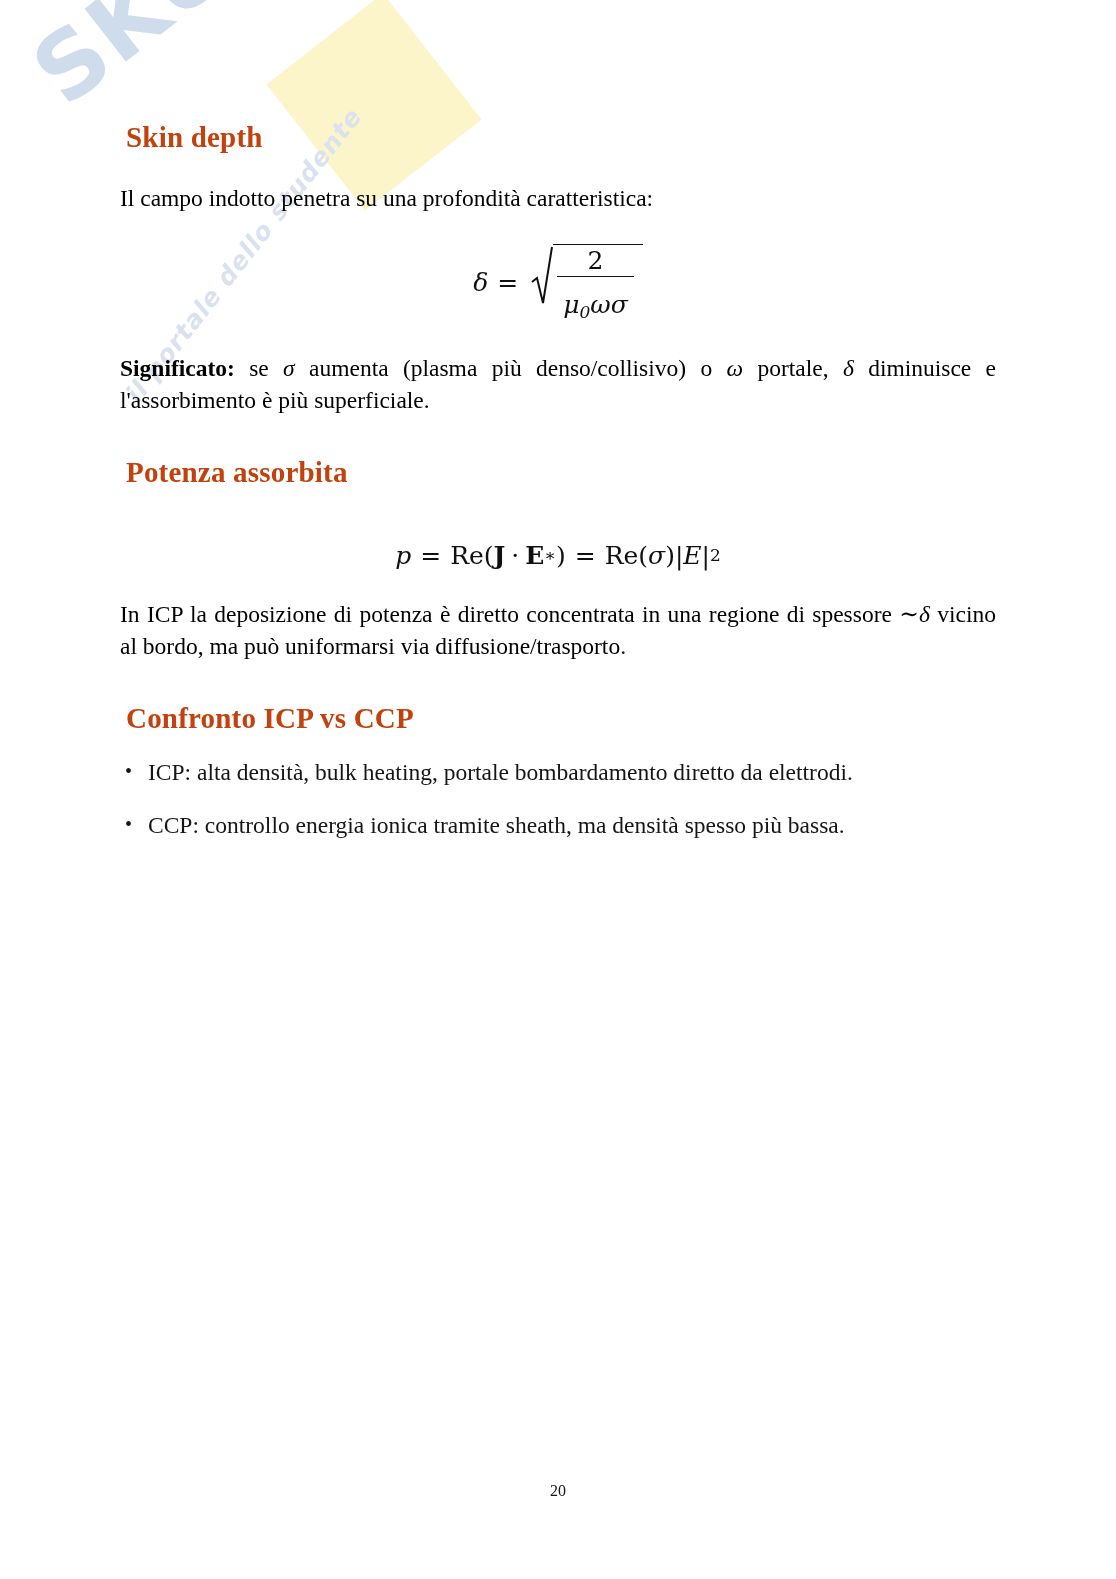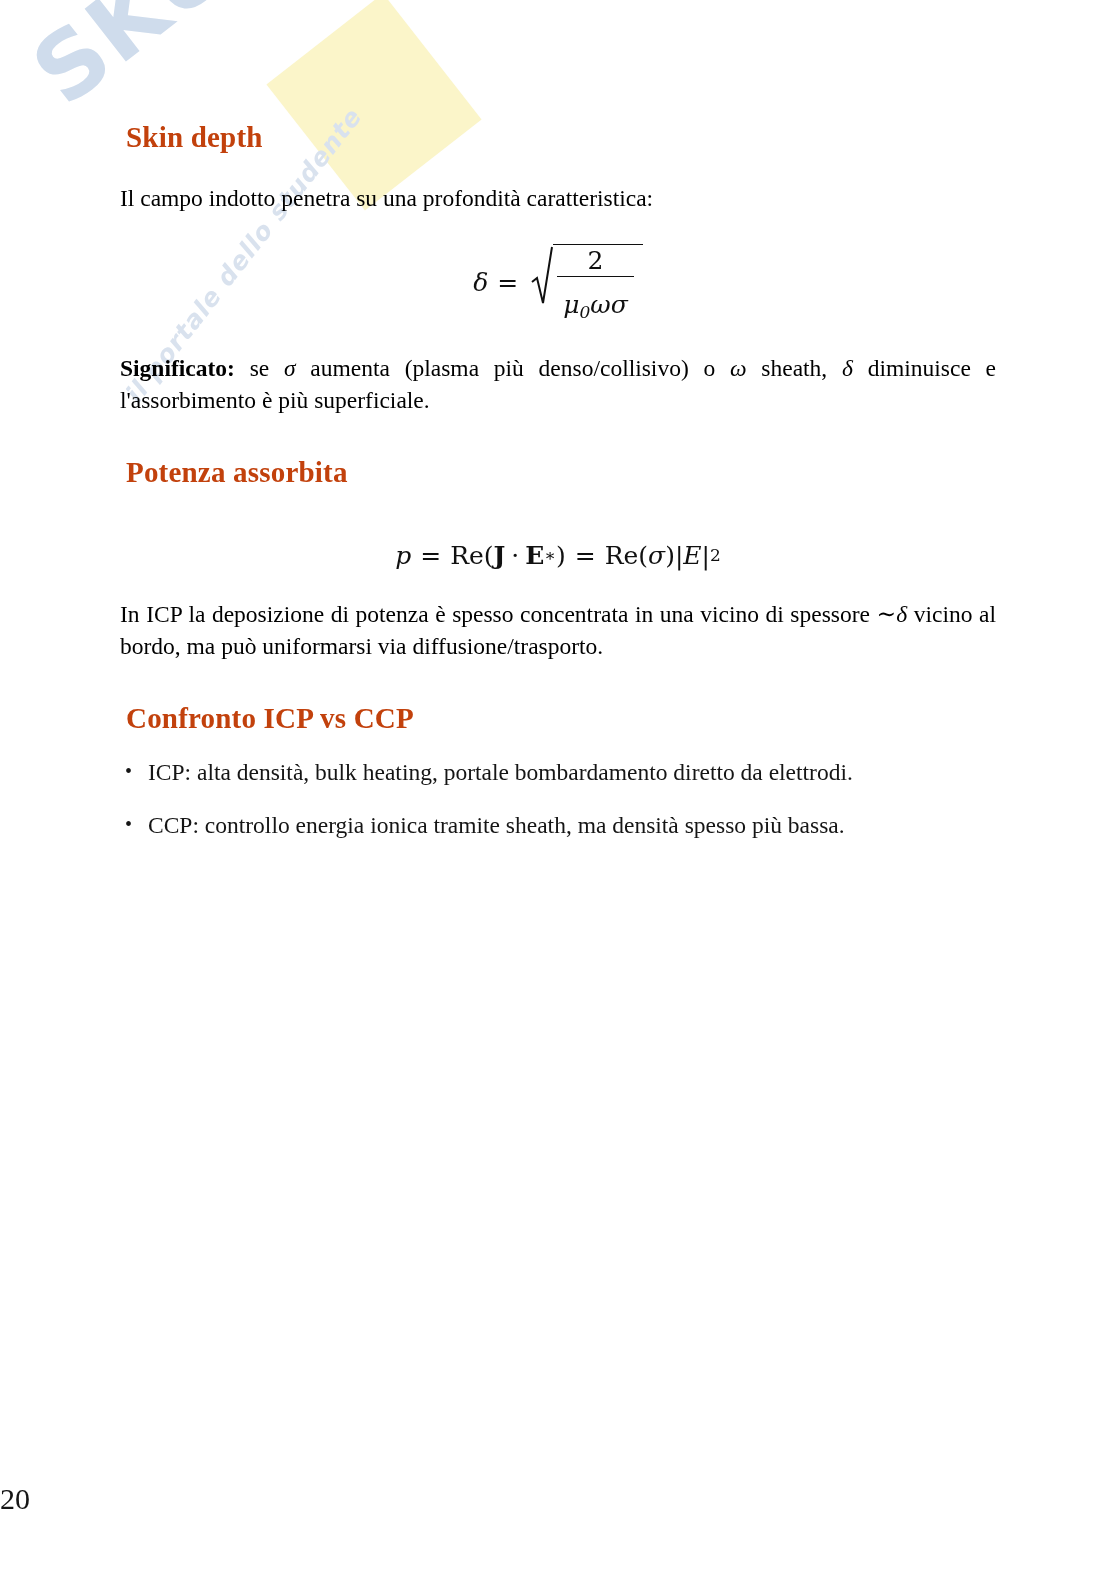--- a/index.html
+++ b/index.html
@@ -177,21 +177,22 @@
     font-size: 20px;
     line-height: 32px;
   }
 
   
   .page-number {
     position: absolute;
     left: 0;
     top: 1482px;
     width: 1116px;
-    font-size: 30px;
+    text-align: center;
+    font-size: 16px;
     color: #151515;
     z-index: 2;
   }
 </style>
 </head>
 <body>
 
 <div class="page">
 
   <div class="watermark">
@@ -227,21 +228,21 @@
               <span class="num">2</span>
               <span class="den"><span class="mvar">μ</span><span class="mvar sub">0</span><span class="mvar">ω</span><span class="mvar">σ</span></span>
             </span>
           </span>
         </span>
       </span>
     </div>
 
     <div class="sp-formula-to-par" style="height:30px"></div>
 
-    <p class="body justified"><span class="bold">Significato:</span><span> se </span><span class="it">σ</span><span> aumenta (plasma più denso/collisivo) o </span><span class="it">ω</span><span> sheath, </span><span class="it">δ</span><span> diminuisce e l'assorbimento è più superficiale.</span></p>
+    <p class="body justified"><span class="bold">Significato:</span><span> se </span><span class="it">σ</span><span> aumenta (plasma più denso/collisivo) o </span><span class="it">ω</span><span> portale, </span><span class="it">δ</span><span> diminuisce e l'assorbimento è più superficiale.</span></p>
 
     <div class="sp-par-to-heading"></div>
 
     <h2 class="section-heading">Potenza assorbita</h2>
     <div class="sp-heading-to-par"></div>
 
     <div style="height:24px"></div>
 
     <div class="formula">
       <span class="math">
@@ -261,21 +262,21 @@
           <span class="mrm">)</span>
           <span class="mrm">|</span>
           <span class="mvar">E</span>
           <span class="mrm">|</span>
           <span class="mrm sup">2</span>
       </span>
     </div>
 
     <div style="height:28px"></div>
 
-    <p class="body justified"><span>In ICP la deposizione di potenza è spesso concentrata in una vicino di spessore </span><span>∼</span><span class="it">δ</span><span> vicino al bordo, ma può uniformarsi via diffusione/trasporto.</span></p>
+    <p class="body justified"><span>In ICP la deposizione di potenza è diretto concentrata in una regione di spessore </span><span>∼</span><span class="it">δ</span><span> vicino al bordo, ma può uniformarsi via diffusione/trasporto.</span></p>
 
     <div style="height:34px"></div>
 
     <h2 class="section-heading">Confronto ICP vs CCP</h2>
 
     <ul class="bullets">
       <li><span class="marker">•</span><span>ICP: alta densità, bulk heating, portale bombardamento diretto da elettrodi.</span></li>
       <li><span class="marker">•</span><span>CCP: controllo energia ionica tramite sheath, ma densità spesso più bassa.</span></li>
     </ul>
 

